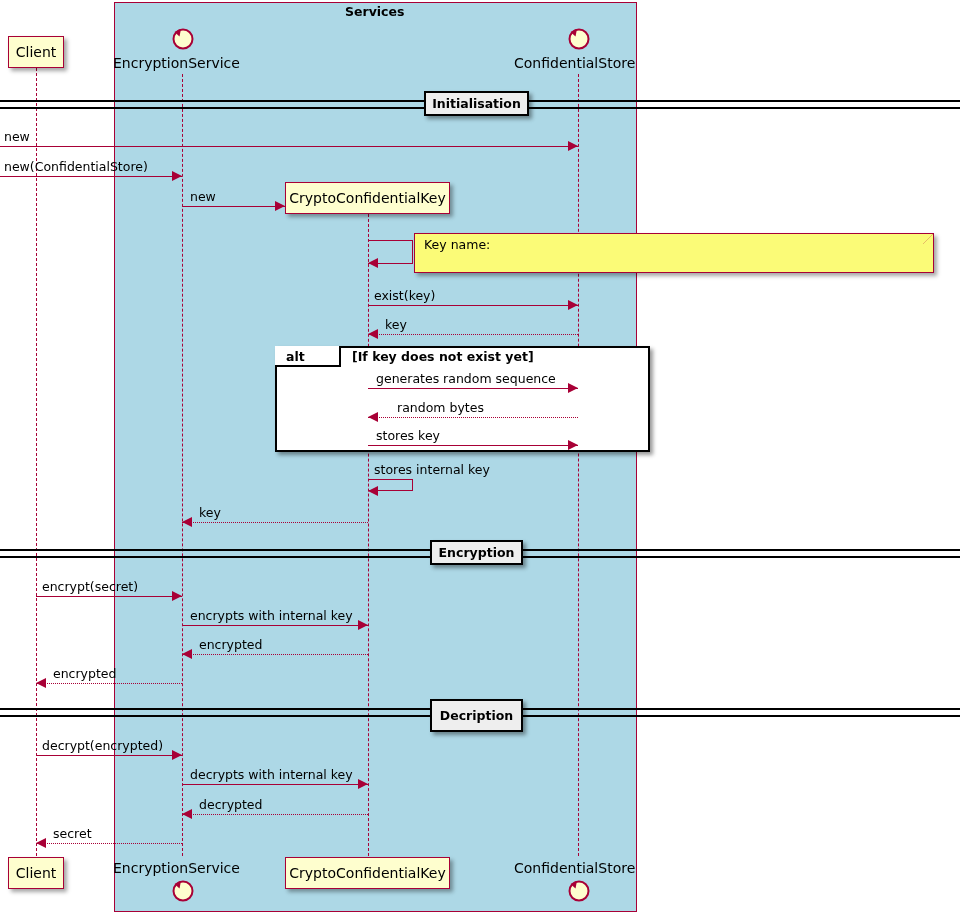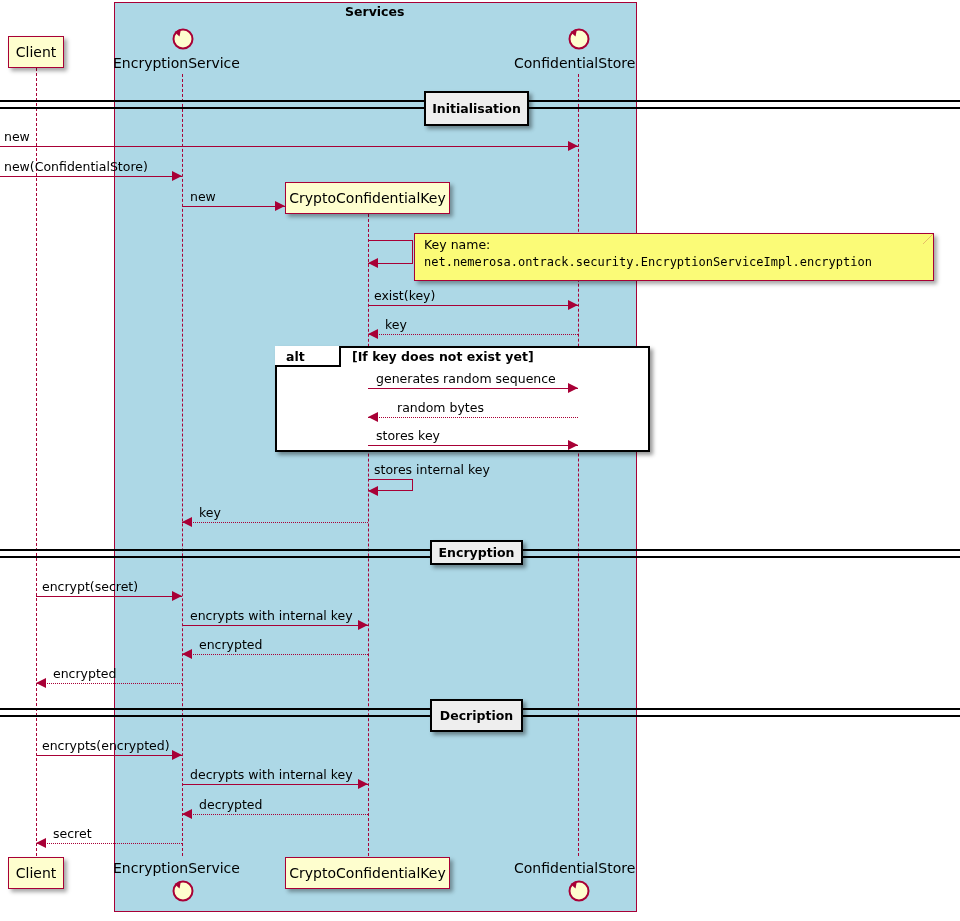--- a/index.html
+++ b/index.html
@@ -113,44 +113,43 @@
   <div class="plabel" style="left:514px;top:860px;">ConfidentialStore</div>
   <div class="ctrl" style="left:565px;top:876px;">
     <svg width="26" height="26" viewBox="0 0 26 26">
       <circle cx="14" cy="15" r="9.5" fill="#FEFECE" stroke="#A80036" stroke-width="2"></circle>
       <path d="M12 5 L5.5 8 L10.5 12.5 Z" fill="#A80036"></path>
     </svg>
   </div>
 
   <div class="sepline" style="left:0px;top:100px;width:960px;"></div>
   <div class="sepline" style="left:0px;top:107px;width:960px;"></div>
-  <div class="sepbox" style="left:424px;top:91px;width:105px;height:35px;">
+  <div class="sepbox" style="left:424px;top:91px;width:105px;height:25px;">
     <span>Initialisation</span>
   </div>
 
   <div class="msg" style="left:4px;top:129px;">new</div>
   <div class="arrow" style="left:0px;top:146px;width:578px;"></div>
   <div class="head r" style="left:568px;top:141px;"></div>
 
   <div class="msg" style="left:4px;top:159px;">new(ConfidentialStore)</div>
   <div class="arrow" style="left:0px;top:176px;width:182px;"></div>
   <div class="head r" style="left:172px;top:171px;"></div>
 
   <div class="msg" style="left:190px;top:189px;">new</div>
   <div class="arrow" style="left:182px;top:206px;width:103px;"></div>
   <div class="head r" style="left:275px;top:201px;"></div>
 
   <div class="selfloop" style="left:368px;top:240px;width:45px;height:24px;"></div>
   <div class="head l" style="left:368px;top:258px;"></div>
 
-  <div class="note" style="left:414px;top:233px;width:520px;height:48px;">
+  <div class="note" style="left:414px;top:233px;width:520px;height:40px;">
     <div class="note-fold" style="right:-1px;top:-1px;"></div>
     <div class="note-fold2" style="right:0px;top:0px;"></div>
     <div class="note-title" style="left:9px;top:3px;">Key name:</div>
-    <div class="note-txt" style="left:9px;top:20px;">net.nemerosa.ontrack.security.EncryptionServiceImpl.encryption</div>
   </div>
 
   <div class="msg" style="left:374px;top:288px;">exist(key)</div>
   <div class="arrow" style="left:368px;top:305px;width:210px;"></div>
   <div class="head r" style="left:568px;top:300px;"></div>
 
   <div class="msg" style="left:385px;top:317px;">key</div>
   <div class="arrow dotted" style="left:368px;top:334px;width:210px;"></div>
   <div class="head l" style="left:368px;top:329px;"></div>
 
@@ -201,21 +200,21 @@
   <div class="msg" style="left:53px;top:666px;">encrypted</div>
   <div class="arrow dotted" style="left:36px;top:683px;width:146px;"></div>
   <div class="head l" style="left:36px;top:678px;"></div>
 
   <div class="sepline" style="left:0px;top:708px;width:960px;"></div>
   <div class="sepline" style="left:0px;top:715px;width:960px;"></div>
   <div class="sepbox" style="left:430px;top:699px;width:93px;height:33px;">
     <span>Decription</span>
   </div>
 
-  <div class="msg" style="left:42px;top:738px;">encrypts(encrypted)</div>
+  <div class="msg" style="left:42px;top:738px;">decrypt(encrypted)</div>
   <div class="arrow" style="left:36px;top:755px;width:146px;"></div>
   <div class="head r" style="left:172px;top:750px;"></div>
 
   <div class="msg" style="left:190px;top:767px;">decrypts with internal key</div>
   <div class="arrow" style="left:182px;top:784px;width:186px;"></div>
   <div class="head r" style="left:358px;top:779px;"></div>
 
   <div class="msg" style="left:199px;top:797px;">decrypted</div>
   <div class="arrow dotted" style="left:182px;top:814px;width:186px;"></div>
   <div class="head l" style="left:182px;top:809px;"></div>

